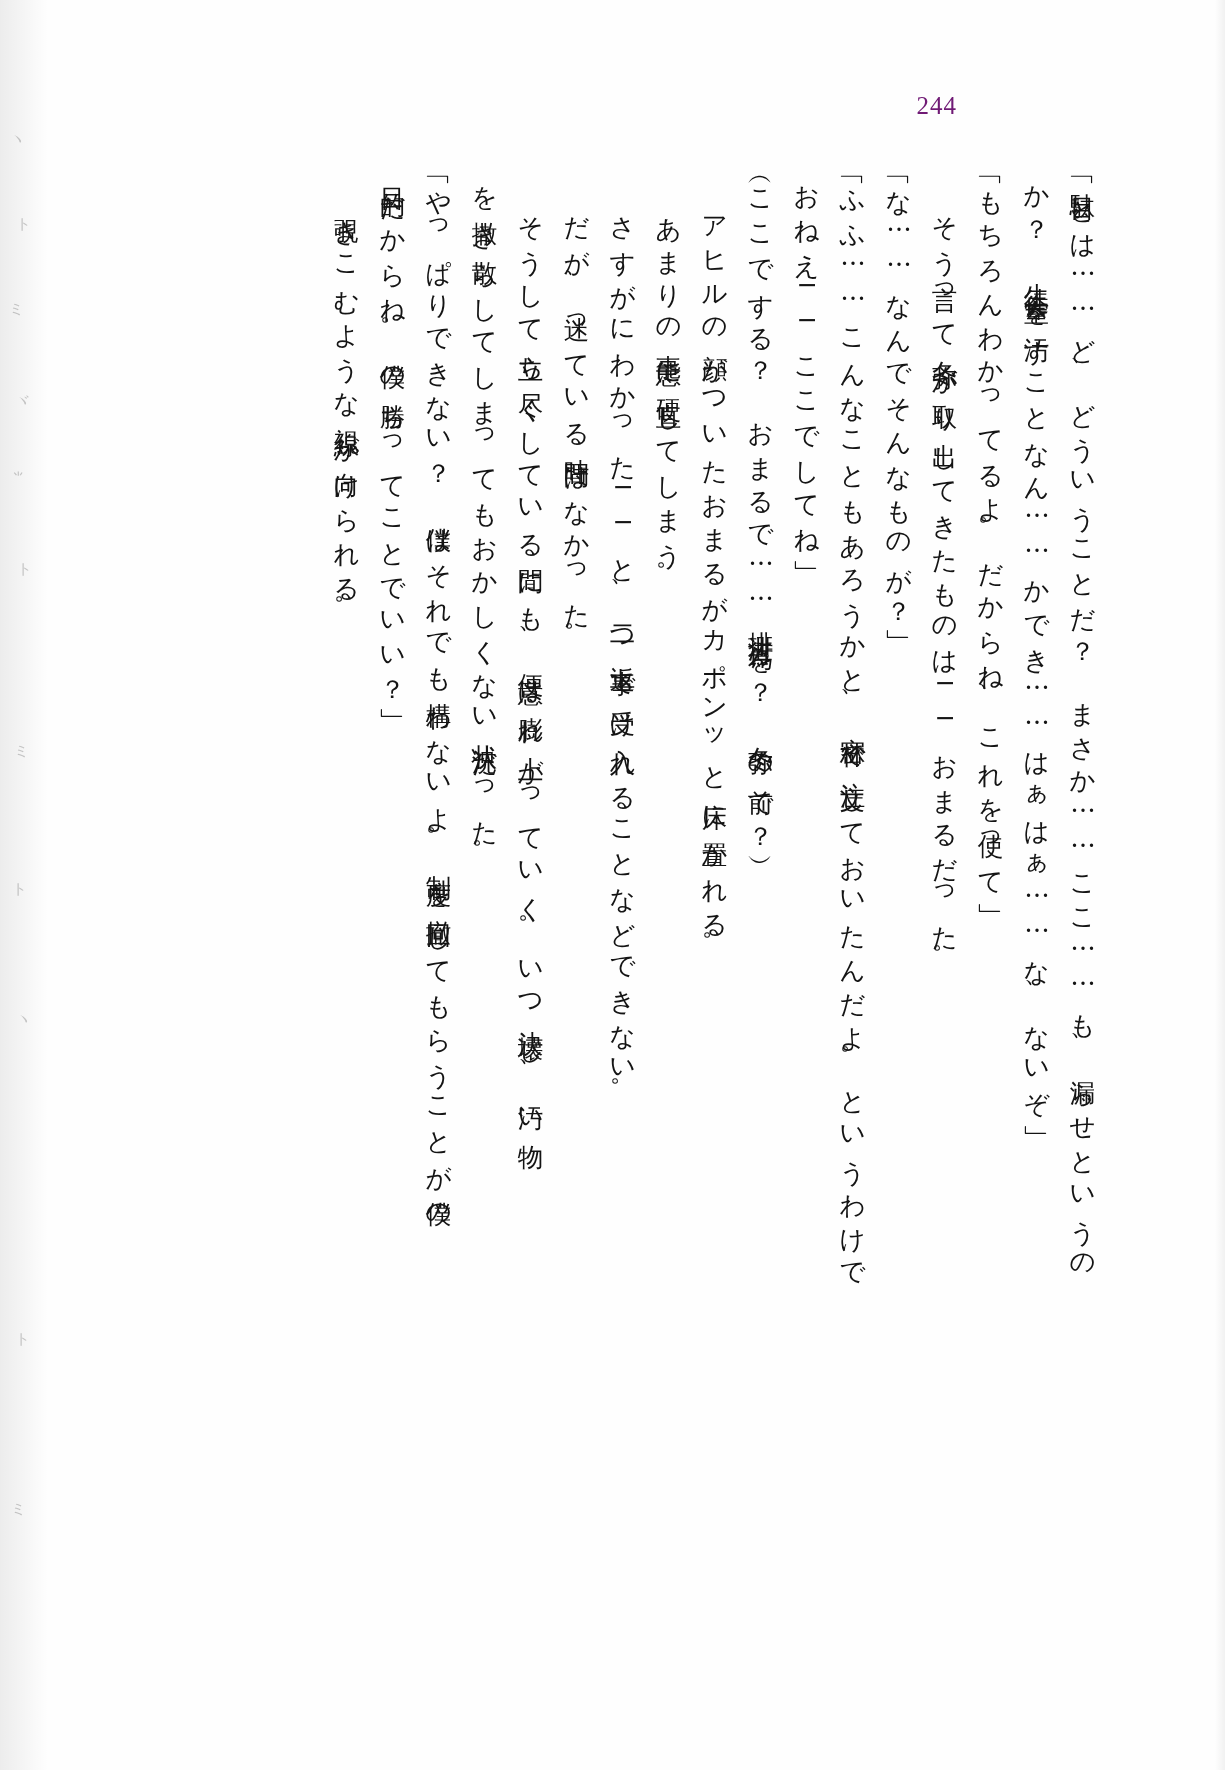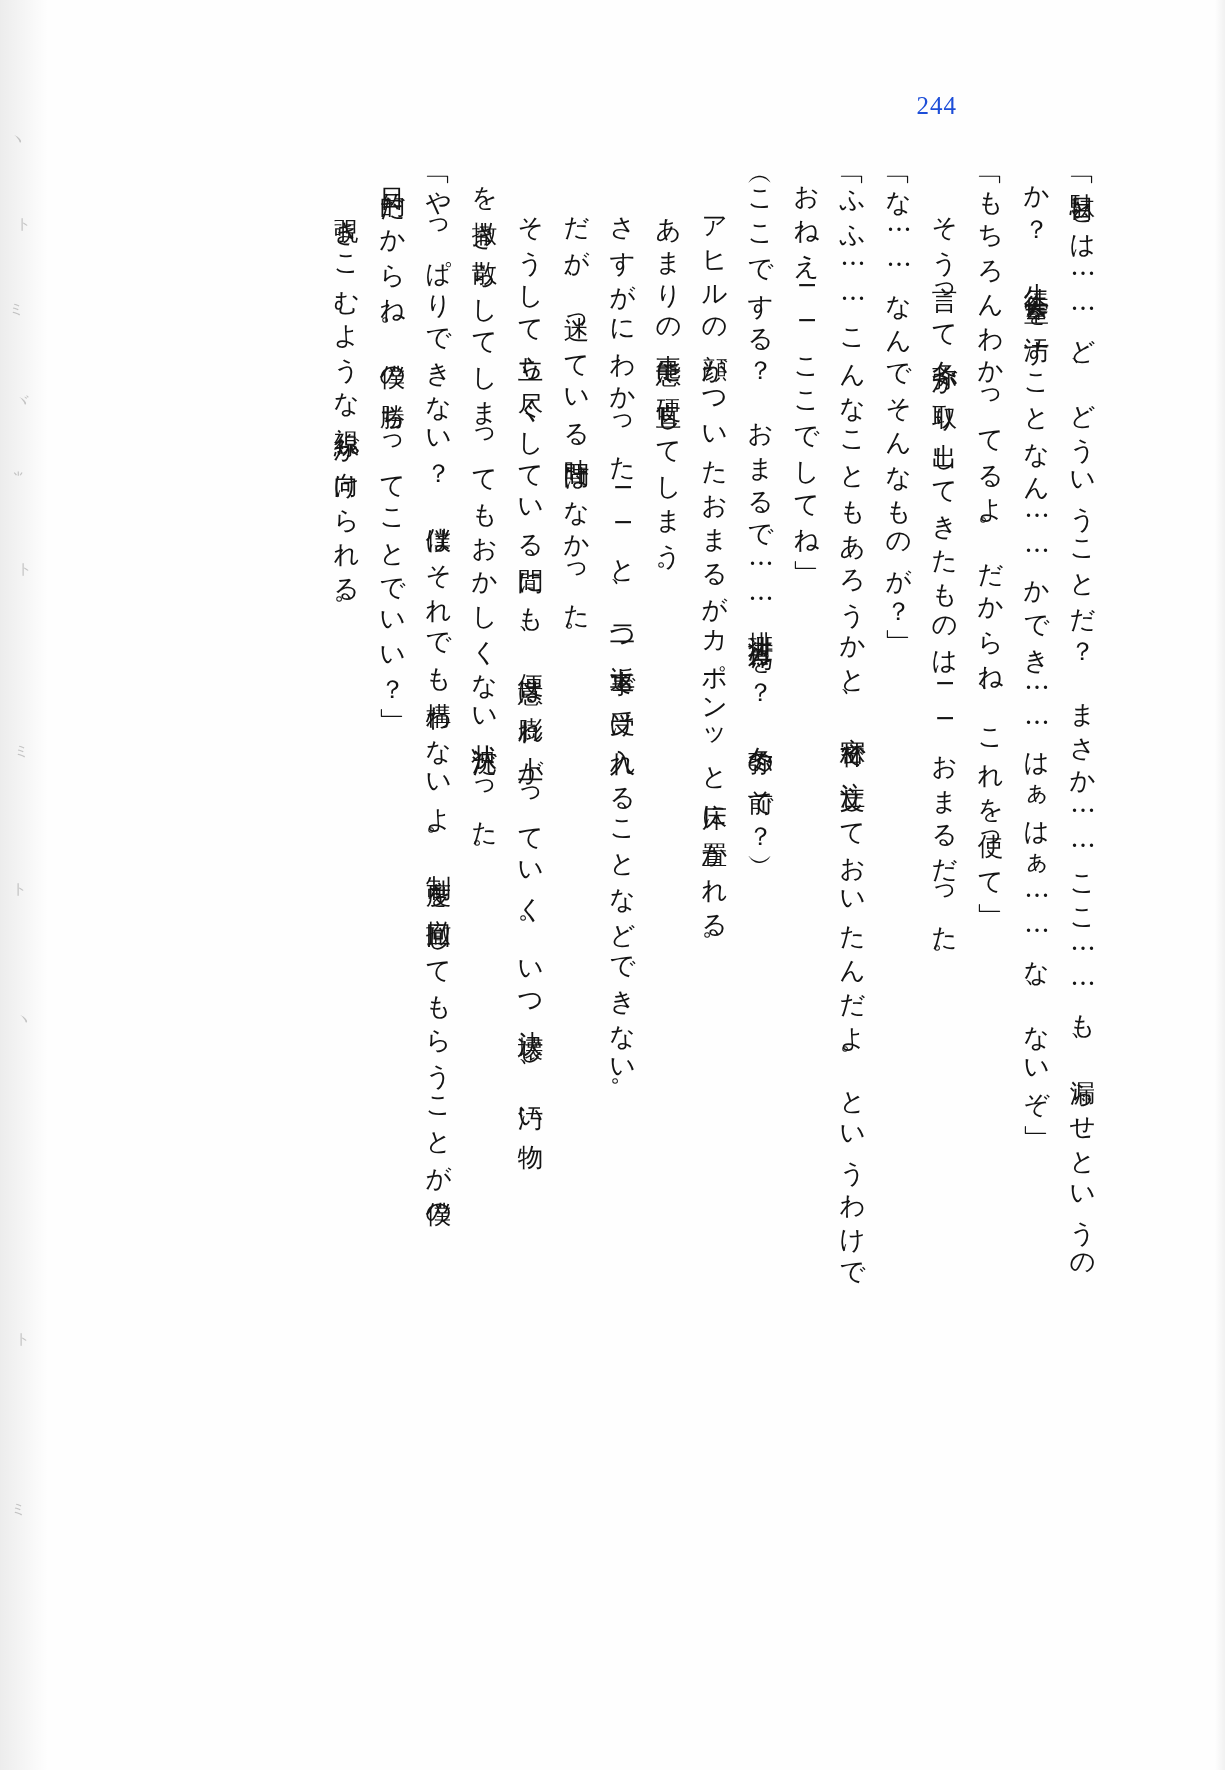--- a/index.html
+++ b/index.html
@@ -54,21 +54,21 @@
   }
 
   
   #page-number {
     position: absolute;
     top: 92px;
     right: 268px;
     font-size: 25px;
     letter-spacing: 1px;
     font-family: "Liberation Serif", serif;
-    color: #1d4ed8;
+    color: #701a75;
   }
 
   
   #text-block {
     position: absolute;
     top: 168px;
     right: 130px;
     height: 1230px;
     width: 860px;
     display: flex;

